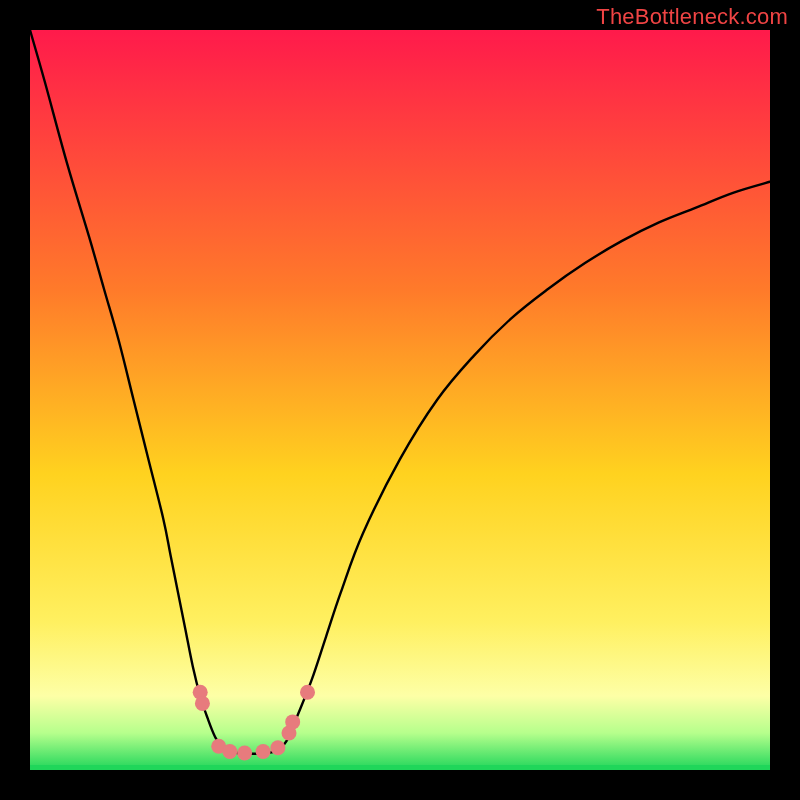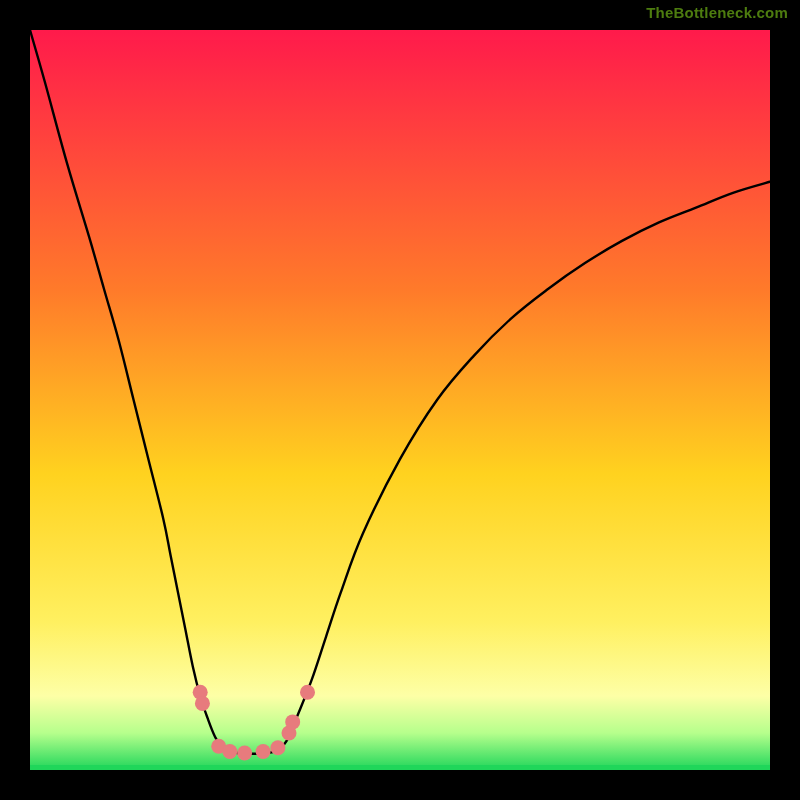--- a/index.html
+++ b/index.html
@@ -21,23 +21,23 @@
     left: 30px;
     top: 30px;
     width: 740px;
     height: 740px;
   }
   .watermark {
     position: absolute;
     top: 4px;
     right: 12px;
     font-family: Arial, Helvetica, sans-serif;
-    font-size: 15px;
-    font-weight: 700;
-    color: #4d7c0f;
+    font-size: 22px;
+    font-weight: 400;
+    color: #ef4444;
     letter-spacing: 0.2px;
     user-select: none;
   }
 </style>
 </head>
 <body>
 
 <div class="frame">
   <div class="watermark">TheBottleneck.com</div>
   <svg class="plot-area" viewBox="0 0 740 740" preserveAspectRatio="none">

